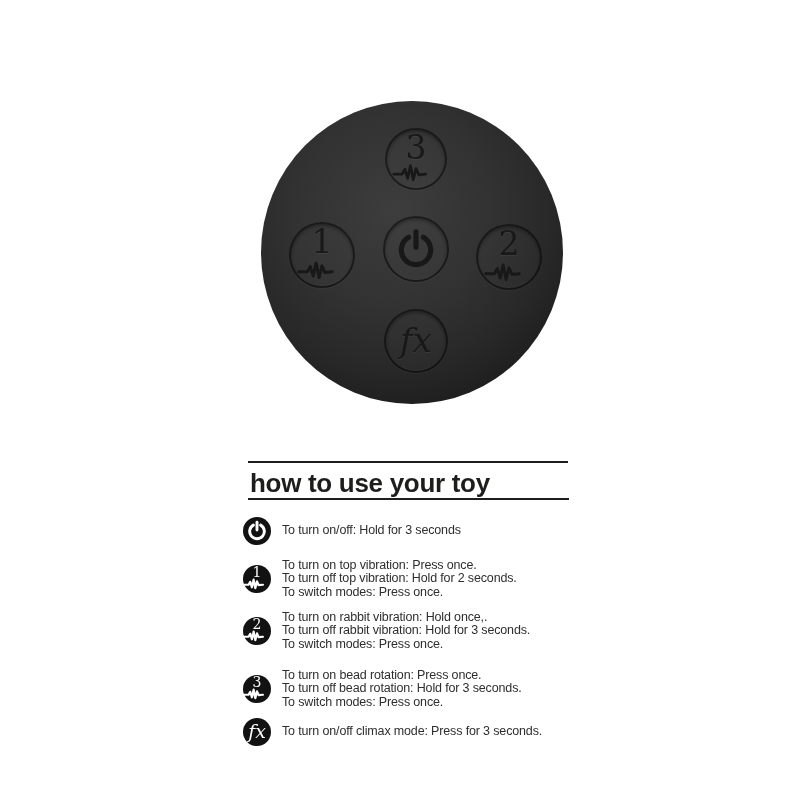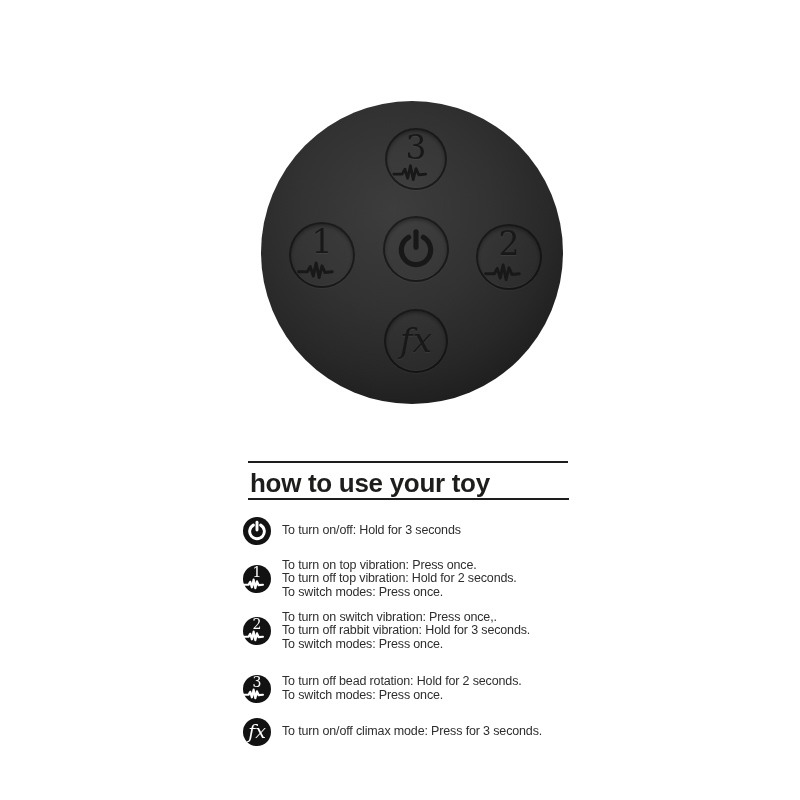--- a/index.html
+++ b/index.html
@@ -147,35 +147,36 @@
   </div>
 
   <div class="row row-3">
     <div class="badge">
       <div class="num">2</div>
       <svg class="wave" width="30" height="11" viewBox="0 0 34 13">
         <path d="M1 8 L7 8 L9 4.5 L11 11 L13 2 L15 12 L17 4 L19 8.5 L24 8" fill="none" stroke="#ffffff" stroke-width="2.6" stroke-linecap="round" stroke-linejoin="round"></path>
       </svg>
     </div>
     <div class="lines">
-      <div>To turn on switch vibration: Press once,.</div>
+      <div>To turn on rabbit vibration: Hold once,.</div>
       <div>To turn off rabbit vibration: Hold for 3 seconds.</div>
       <div>To switch modes: Press once.</div>
     </div>
   </div>
 
   <div class="row row-4">
     <div class="badge">
       <div class="num">3</div>
       <svg class="wave" width="30" height="11" viewBox="0 0 34 13">
         <path d="M1 8 L7 8 L9 4.5 L11 11 L13 2 L15 12 L17 4 L19 8.5 L24 8" fill="none" stroke="#ffffff" stroke-width="2.6" stroke-linecap="round" stroke-linejoin="round"></path>
       </svg>
     </div>
     <div class="lines">
-      <div>To turn off bead rotation: Hold for 2 seconds.</div>
+      <div>To turn on bead rotation: Press once.</div>
+      <div>To turn off bead rotation: Hold for 3 seconds.</div>
       <div>To switch modes: Press once.</div>
     </div>
   </div>
 
   <div class="row row-5">
     <div class="badge">
       <div class="fx-glyph">fx</div>
     </div>
     <div class="lines">
       <div>To turn on/off climax mode: Press for 3 seconds.</div>

